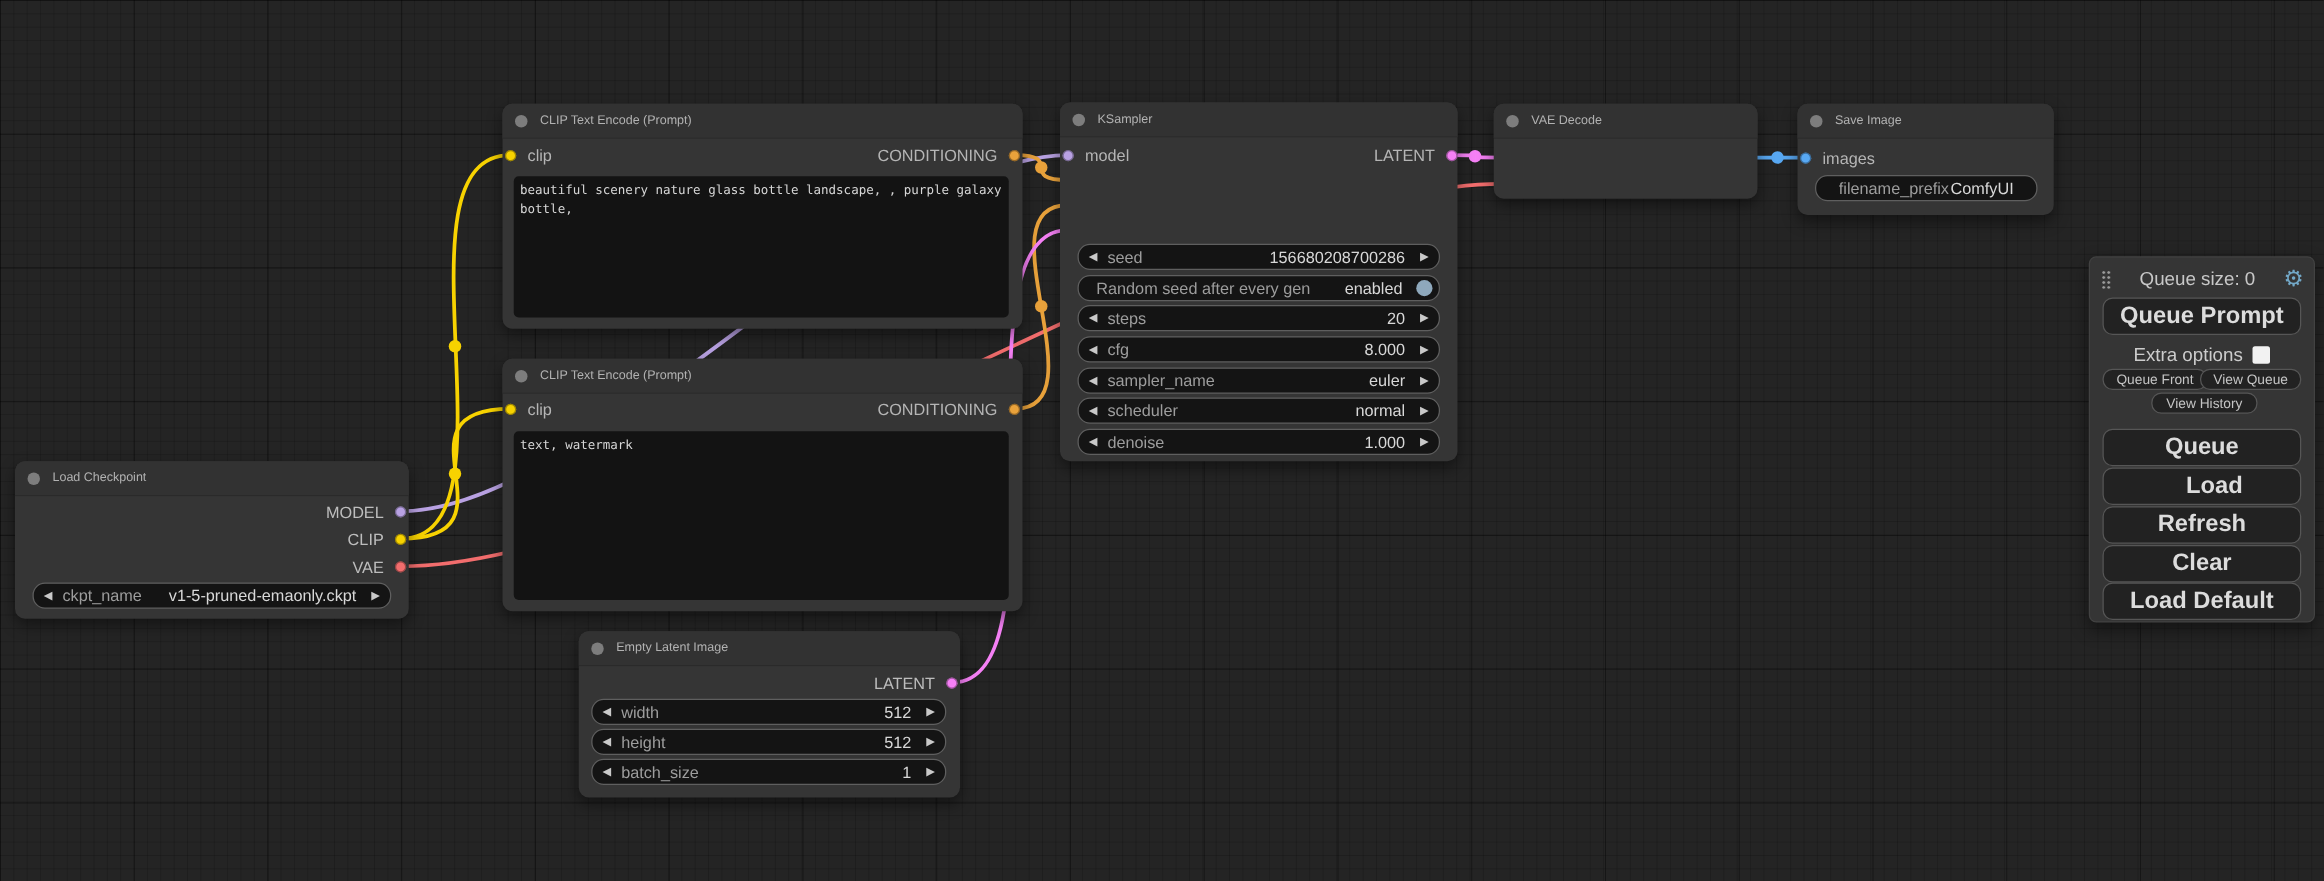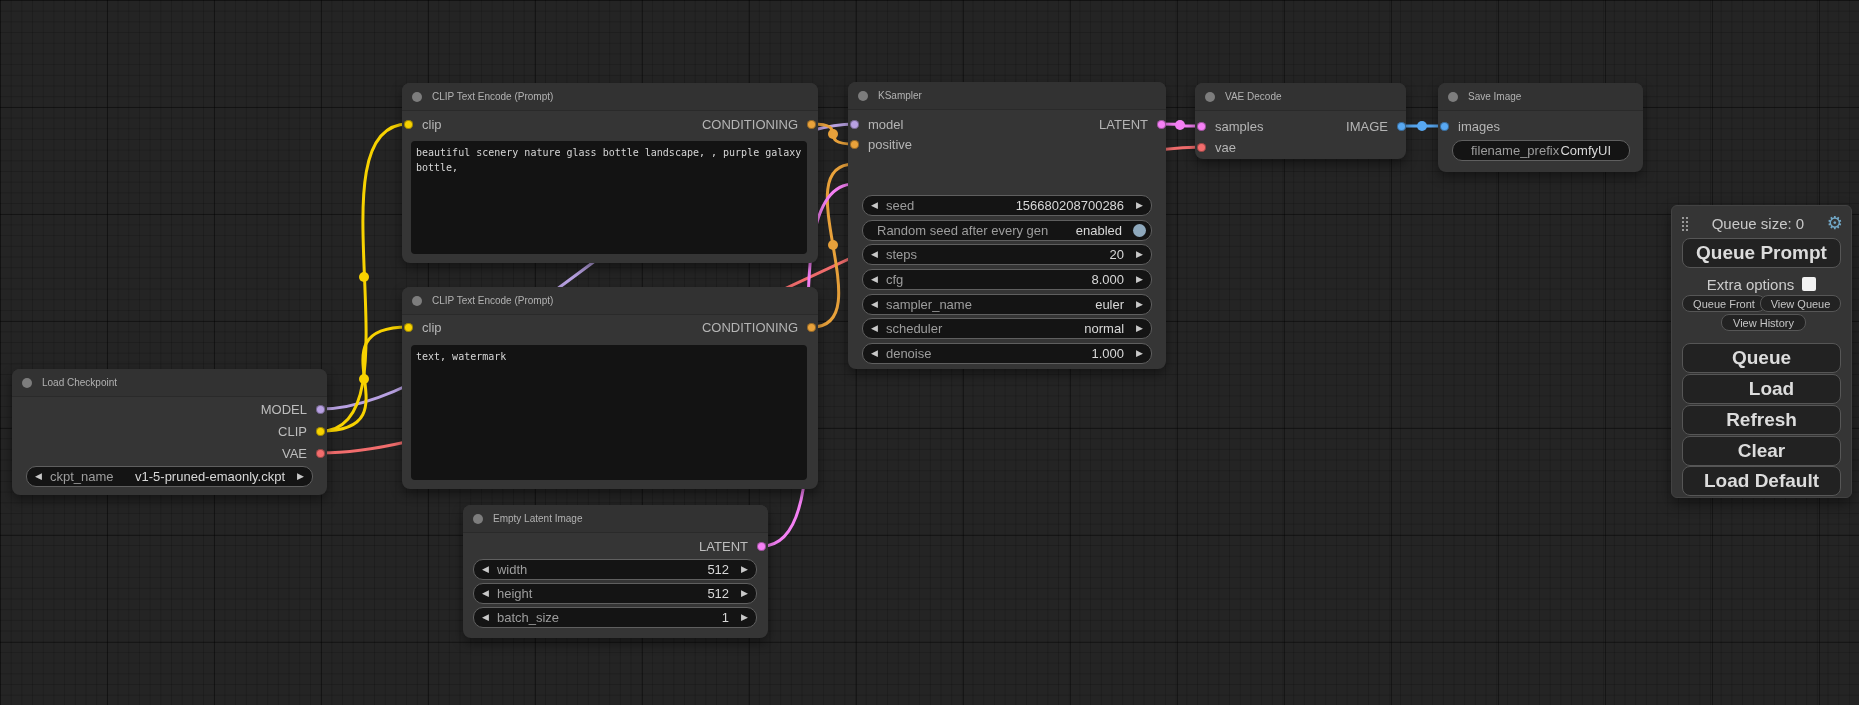--- a/index.html
+++ b/index.html
@@ -169,24 +169,20 @@
       <span>KSampler</span>
     </div>
     <div class="rows" style="top:32px;">
       <div class="row in" style="height:20px;">
         <span class="pin" style="background-color: rgb(184, 161, 226);"></span>
         <span class="plabel">model</span>
         <span class="sp" style="flex:1;"></span>
         <span class="plabel" style="margin-right:9px;">LATENT</span>
         <span class="pin" style="background-color: rgb(245, 128, 245);"></span>
       </div>
-      <div class="row in" style="height:20px;">
-        <span class="pin" style="background-color: rgb(233, 162, 59);"></span>
-        <span class="plabel">positive</span>
-      </div>
     </div>
     <div class="widget" style="left:14px;right:14px;top:113px;">
       <span class="arr">◀</span>
       <span class="wlabel">seed</span>
         <span class="sp"></span>
       <span class="wvalue">156680208700286</span>
       <span class="arr">▶</span>
     </div>
     <div class="widget noarrow" style="left:14px;right:14px;top:138px;">
       <span class="wlabel">Random seed after every gen</span>
@@ -262,33 +258,20 @@
         <span class="sp"></span>
       <span class="wvalue">1</span>
       <span class="arr">▶</span>
     </div>
   </div>
 
   <div class="node" style="left:1195px;top:83px;width:211px;height:76px;">
     <div class="ntitle">
       <span class="tdot"></span>
       <span>VAE Decode</span>
-    </div>
-    <div class="rows" style="top:33px;">
-      <div class="row in" style="height:21px;">
-        <span class="pin" style="background-color: rgb(245, 128, 245);"></span>
-        <span class="plabel">samples</span>
-        <span class="sp" style="flex:1;"></span>
-        <span class="plabel" style="margin-right:9px;">IMAGE</span>
-        <span class="pin" style="background-color: rgb(88, 168, 242);"></span>
-      </div>
-      <div class="row in" style="height:21px;">
-        <span class="pin" style="background-color: rgb(242, 109, 109);"></span>
-        <span class="plabel">vae</span>
-      </div>
     </div>
   </div>
 
   <div class="node" style="left:1438px;top:83px;width:205px;height:89px;">
     <div class="ntitle">
       <span class="tdot"></span>
       <span>Save Image</span>
     </div>
     <div class="rows" style="top:33px;">
       <div class="row in" style="height:21px;">

